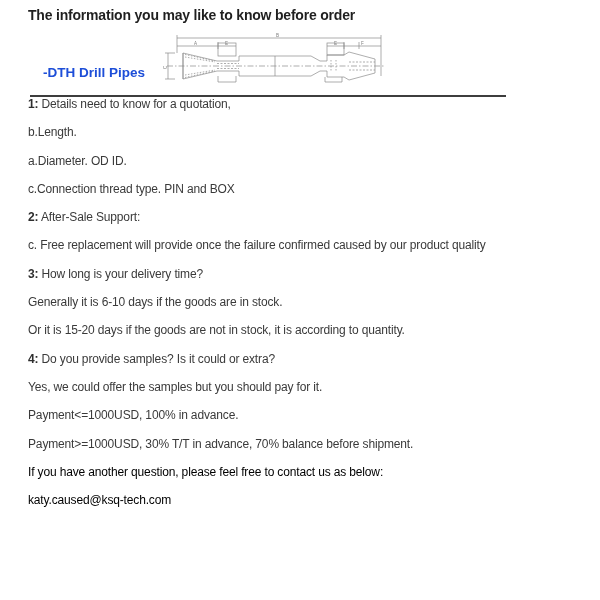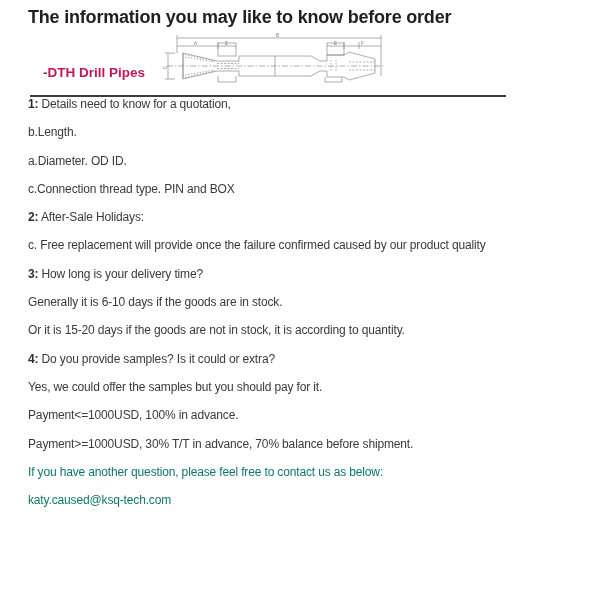--- a/index.html
+++ b/index.html
@@ -10,33 +10,33 @@
     height: 600px;
     background: #ffffff;
     overflow: hidden;
     font-family: "Liberation Sans", sans-serif;
     color: #3a3a3a;
   }
   .title {
     position: absolute;
     top: 7px;
     left: 28px;
-    font-size: 18px;
+    font-size: 14px;
     font-weight: bold;
     letter-spacing: -0.2px;
     color: #1f1f1f;
     white-space: nowrap;
   }
   .product-label {
     position: absolute;
     top: 65px;
     left: 43px;
     font-size: 13.5px;
     font-weight: bold;
-    color: #be185d;
+    color: #1d4ed8;
     white-space: nowrap;
   }
   .drawing {
     position: absolute;
     top: 30px;
     left: 163px;
     width: 225px;
     height: 68px;
   }
   .drawing line, .drawing path, .drawing rect {
@@ -66,21 +66,21 @@
   }
   .line {
     height: 28.3px;
     line-height: 28.3px;
     font-size: 12px;
     letter-spacing: -0.15px;
     white-space: nowrap;
     color: #3a3a3a;
   }
   .line .prefix { font-weight: bold; color: #2e2e2e; }
-  .line.green { color: #0f766e; }
+  .line.green { color: #000000; }
 </style>
 </head>
 <body>
 
 <div class="page">
 
   <div class="title">The information you may like to know before order</div>
 
   <svg class="drawing" viewBox="0 0 225 68">
 
@@ -138,21 +138,21 @@
 
   <div class="product-label">-DTH Drill Pipes</div>
 
   <div class="divider"></div>
 
   <div class="lines">
     <div class="line"><span class="prefix">1:</span><span> Details need to know for a quotation,</span></div>
     <div class="line"><span class="prefix"></span><span>b.Length.</span></div>
     <div class="line"><span class="prefix"></span><span>a.Diameter. OD ID.</span></div>
     <div class="line"><span class="prefix"></span><span>c.Connection thread type. PIN and BOX</span></div>
-    <div class="line"><span class="prefix">2:</span><span> After-Sale Holidays:</span></div>
+    <div class="line"><span class="prefix">2:</span><span> After-Sale Support:</span></div>
     <div class="line"><span class="prefix"></span><span>c. Free replacement will provide once the failure confirmed caused by our product quality</span></div>
     <div class="line"><span class="prefix">3:</span><span> How long is your delivery time?</span></div>
     <div class="line"><span class="prefix"></span><span>Generally it is 6-10 days if the goods are in stock.</span></div>
     <div class="line"><span class="prefix"></span><span>Or it is 15-20 days if the goods are not in stock, it is according to quantity.</span></div>
     <div class="line"><span class="prefix">4:</span><span> Do you provide samples? Is it could or extra?</span></div>
     <div class="line"><span class="prefix"></span><span>Yes, we could offer the samples but you should pay for it.</span></div>
     <div class="line"><span class="prefix"></span><span>Payment&lt;=1000USD, 100% in advance.</span></div>
     <div class="line"><span class="prefix"></span><span>Payment&gt;=1000USD, 30% T/T in advance, 70% balance before shipment.</span></div>
     <div class="line green"><span class="prefix"></span><span>If you have another question, please feel free to contact us as below:</span></div>
     <div class="line green"><span class="prefix"></span><span>katy.caused@ksq-tech.com</span></div>

